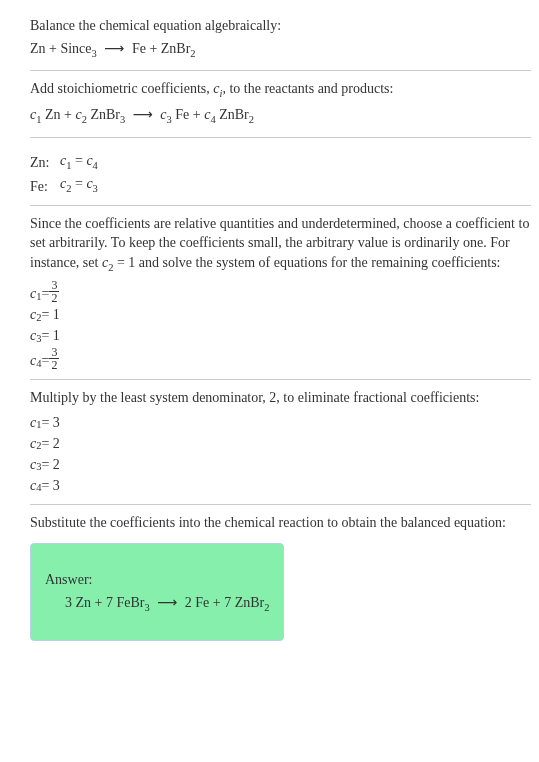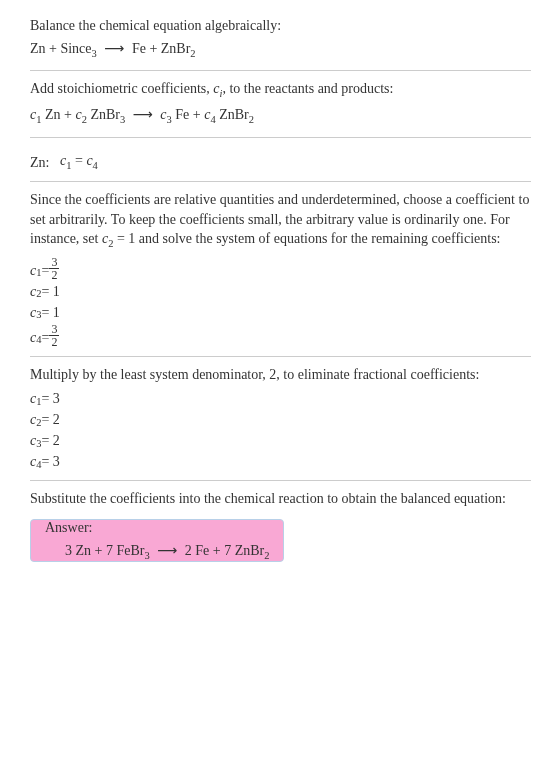--- a/index.html
+++ b/index.html
@@ -59,24 +59,24 @@
       border-bottom: 1px solid #333;
       padding: 0 2px;
       line-height: 1;
     }
     .frac .den {
       display: block;
       padding: 0 2px;
       line-height: 1;
     }
     .answer-box {
-      background: #f9a8d4;
+      background: #86efac;
       border: 1px solid #b8d0e8;
       border-radius: 4px;
-      padding: 0 14px;
+      padding: 28px 14px;
       margin-top: 8px;
       display: inline-block;
     }
     .answer-label {
       margin-bottom: 6px;
     }
     .answer-eq {
       padding-left: 20px;
     }
     .arrow {
@@ -108,20 +108,24 @@
     <span class="arrow">⟶</span>
     <span class="italic">c</span><sub>3</sub><span> Fe + </span><span class="italic">c</span><sub>4</sub><span> ZnBr</span><sub>2</sub>
   </div>
 </div>
 
 <div class="section">
   <div class="coef-table">
     <div class="coef-row">
       <span class="coef-label">Zn:</span>
       <span><span></span><span class="italic">c</span><sub>1</sub><span> = </span><span class="italic">c</span><sub>4</sub></span>
+    </div>
+    <div class="coef-row">
+      <span class="coef-label">Fe:</span>
+      <span><span></span><span class="italic">c</span><sub>2</sub><span> = </span><span class="italic">c</span><sub>3</sub></span>
     </div>
   </div>
 </div>
 
 <div class="section">
   <div class="text-line">
     <span>Since the coefficients are relative quantities and underdetermined, choose a coefficient to set arbitrarily. To keep the coefficients small, the arbitrary value is ordinarily one. For instance, set </span><span class="italic">c</span><sub>2</sub><span> = 1 and solve the system of equations for the remaining coefficients:</span>
   </div>
   <div class="coef-table">
     <div class="coef-row">

